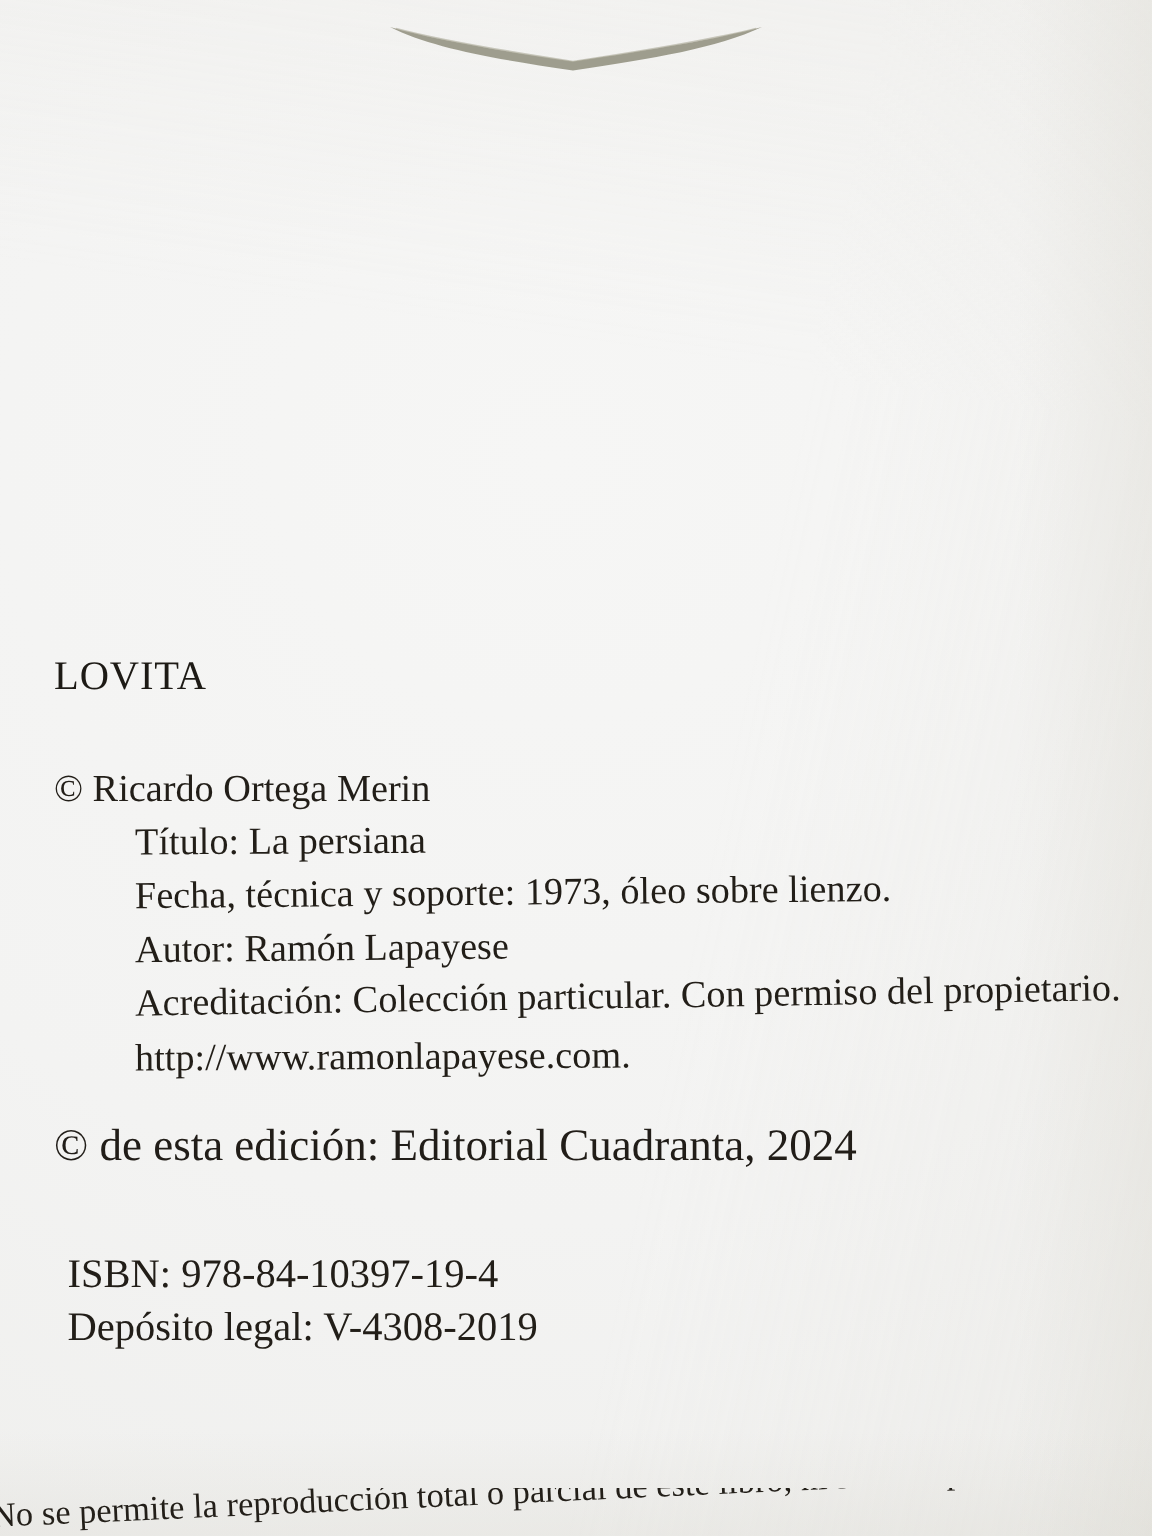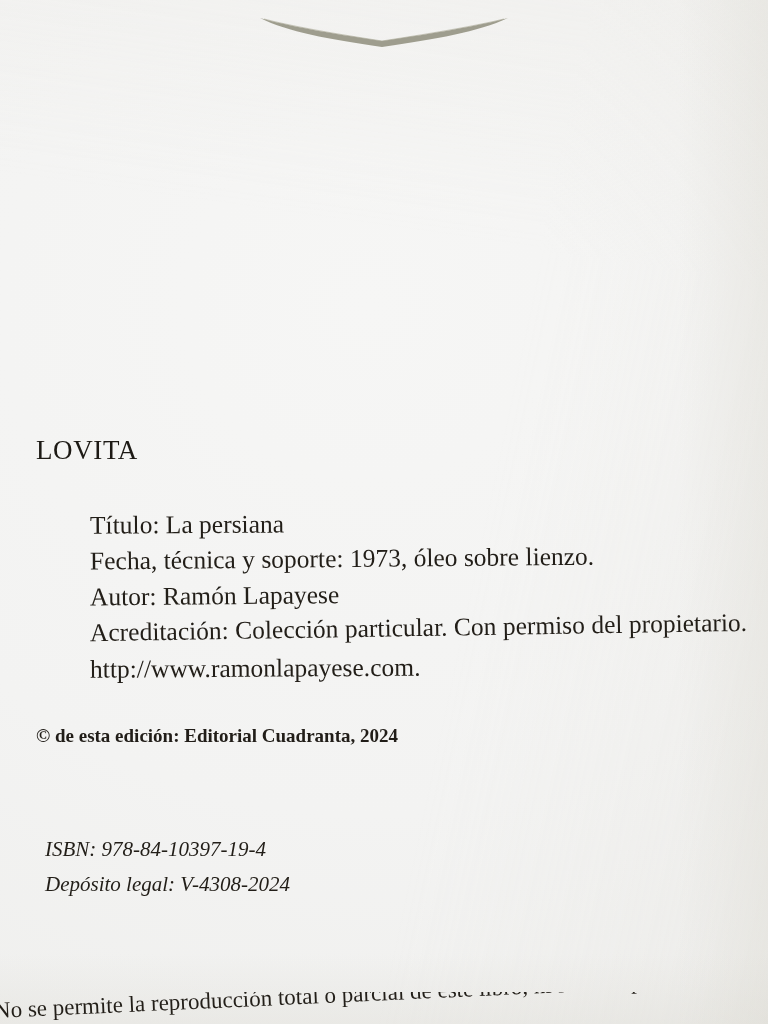--- a/index.html
+++ b/index.html
@@ -83,38 +83,36 @@
   }
   .cline.indent { padding-left: 54px; }
 
   .cline.rot-a { transform: rotate(-0.55deg); transform-origin: left center; }
   .cline.rot-b { transform: rotate(-0.9deg);  transform-origin: left center; }
   .cline.rot-c { transform: rotate(-0.35deg); transform-origin: left center; }
 
   .edition {
     position: absolute;
     left: 36px;
-    top: 718px;
-    font-size: 19px;
+    top: 746px;
+    font-size: 30px;
     line-height: 36px;
     white-space: nowrap;
-    font-weight: bold;
   }
 
   .imprint {
     position: absolute;
     left: 45px;
     top: 832px;
   }
   .iline {
-    font-size: 21px;
+    font-size: 27px;
     line-height: 35px;
     white-space: nowrap;
     color: #221e18;
-    font-style: italic;
   }
 
   .legal-strip {
     position: absolute;
     left: -6px;
     top: 992px;
     width: 800px;
     height: 40px;
     overflow: hidden;
   }
@@ -154,32 +152,33 @@
     <svg viewBox="0 0 252 46" xmlns="http://www.w3.org/2000/svg" aria-hidden="true">
       <path d="M2 12 C 30 20, 70 27, 124 35 C 178 27, 220 20, 250 12
                C 220 26, 178 33, 124 41 C 70 33, 30 26, 2 12 Z" fill="#8b8a78" opacity="0.82"></path>
       <path d="M6 13 C 36 21, 78 28, 124 35 C 170 28, 214 21, 246 13" fill="none" stroke="#a9a694" stroke-width="1.1" opacity="0.6"></path>
     </svg>
   </div>
 
   <div class="book-title">LOVITA</div>
 
   <div class="credits">
+    <div class="cline">© Ricardo Ortega Merin</div>
     <div class="cline indent rot-c">Título: La persiana</div>
     <div class="cline indent rot-a">Fecha, técnica y soporte: 1973, óleo sobre lienzo.</div>
     <div class="cline indent rot-a">Autor: Ramón Lapayese</div>
     <div class="cline indent rot-b">Acreditación: Colección particular. Con permiso del propietario.</div>
     <div class="cline indent rot-c">http://www.ramonlapayese.com.</div>
   </div>
 
   <div class="edition">© de esta edición: Editorial Cuadranta, 2024</div>
 
   <div class="imprint">
     <div class="iline">ISBN: 978-84-10397-19-4</div>
-    <div class="iline">Depósito legal: V-4308-2024</div>
+    <div class="iline">Depósito legal: V-4308-2019</div>
   </div>
 
   <div class="legal-strip">
     <div class="legal-line">No se permite la reproducción total o parcial de este libro, ni su incorporación a un</div>
     <div class="legal-line-2">dio</div>
   </div>
 
 </div>
 
 </body></html>

